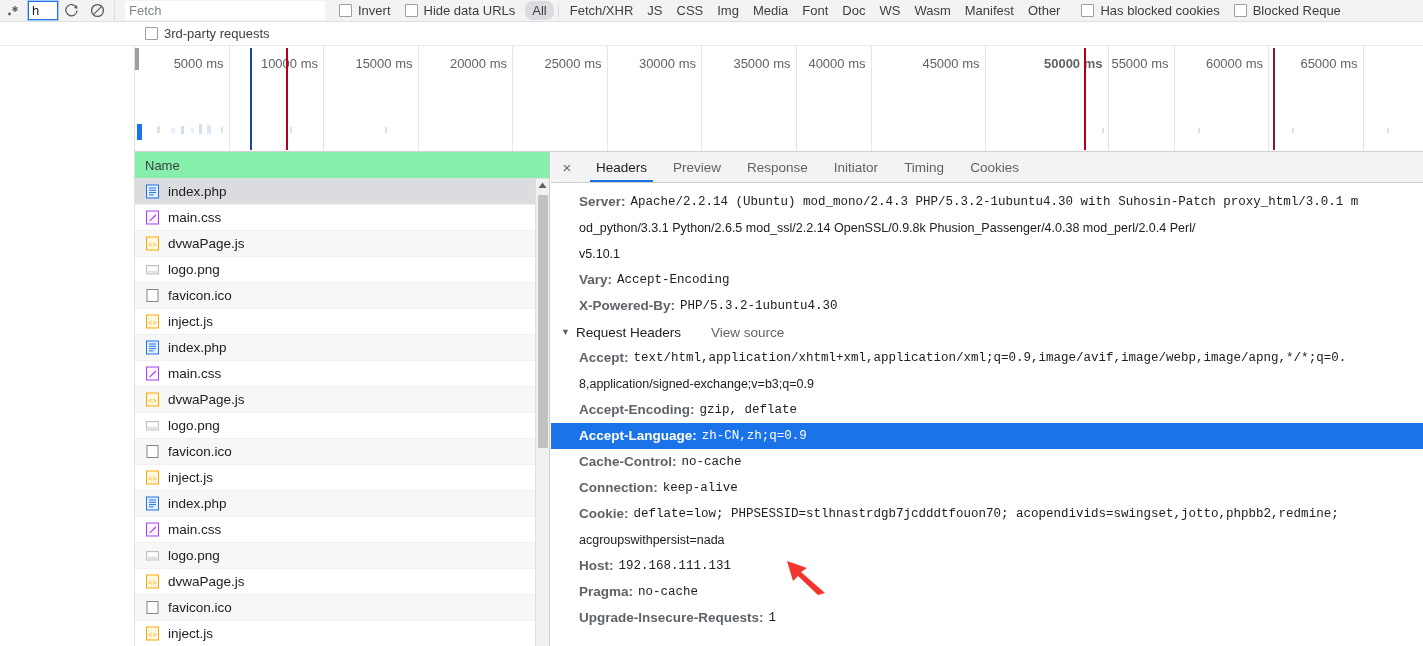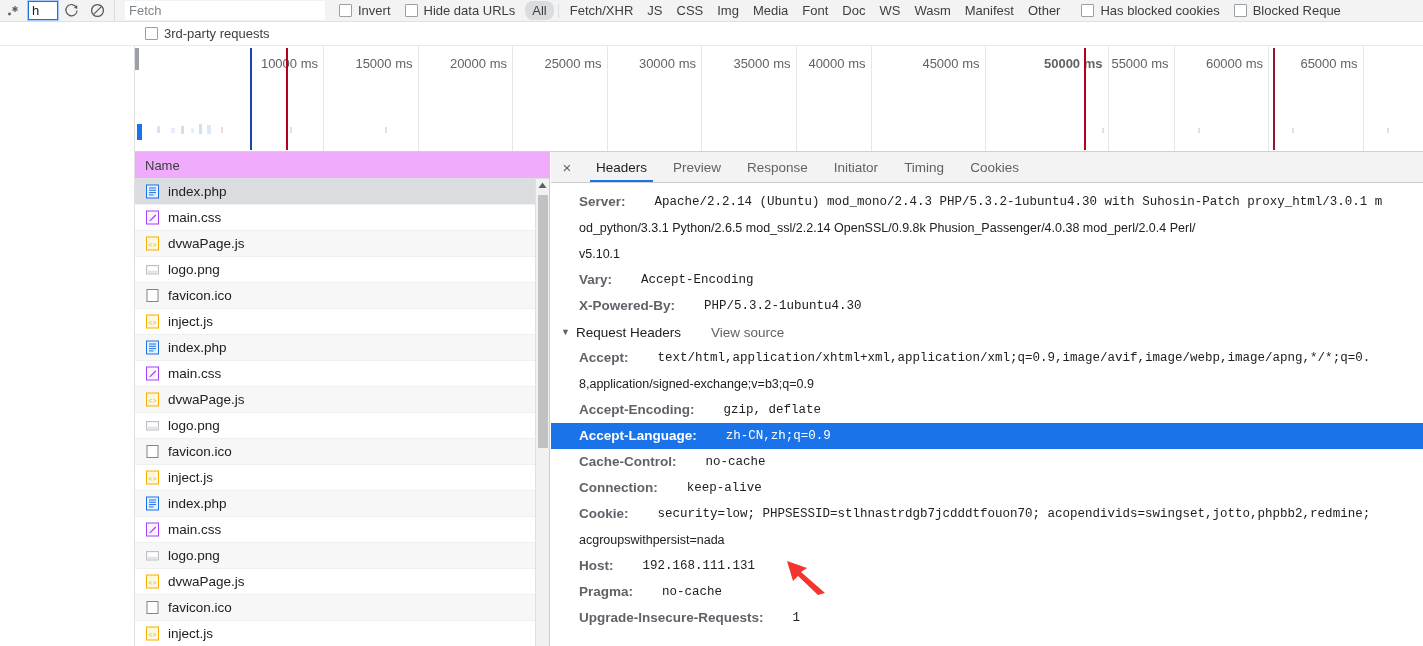--- a/index.html
+++ b/index.html
@@ -99,21 +99,21 @@
     position: absolute; top: 2px; width: 4px; height: 22px; background: #9aa0a6;
   }
 
   
   .reqlist {
     position: absolute; top: 152px; left: 135px; width: 415px; bottom: 0;
     background: #ffffff; border-right: 1px solid #cdcdcd;
     overflow: hidden;
   }
   .listhead {
-    height: 27px; border-bottom: 1px solid #e0e0e0; background: #f0abfc;
+    height: 27px; border-bottom: 1px solid #e0e0e0; background: #86efac;
     display: flex; align-items: center;
   }
   .listhead .col { font-size: 13px; color: #3c4043; padding-left: 10px; }
   .rows { position: relative; }
   .row {
     height: 26px; display: flex; align-items: center;
     padding-left: 10px; gap: 8px;
     border-bottom: 1px solid #f0f0f0;
   }
   .row.odd { background: #f7f7f7; }
@@ -170,21 +170,20 @@
 
   .hdrbody {
     position: absolute; top: 31px; left: 0; right: 0; bottom: 0;
     overflow: hidden; padding-top: 6px;
   }
   .hline {
     padding: 0 0 0 28px; min-height: 26px;
     display: flex; align-items: flex-start;
     font-size: 13.5px; line-height: 26px;
     white-space: nowrap;
-    gap: 24px;
   }
   .hkey {
     color: #5f6368; font-weight: bold;
     font-family: "Liberation Sans", sans-serif;
     flex: none;
   }
   .hval {
     color: #202124; font-weight: normal;
     font-family: "Liberation Mono", monospace;
     font-size: 12.5px; margin-left: 5px;
@@ -281,20 +280,23 @@
   <div class="filterbar2">
     <div class="cbwrap">
       <span class="cbox"></span>
       <span class="cblabel">3rd-party requests</span>
     </div>
   </div>
 
   <div class="overview">
     <div class="ov-left"></div>
     <div class="ov-track" id="ov-track">
+        <div class="ov-slot" style="left: 0px; width: 94.5px;">
+          <div class="ov-label">5000 ms</div>
+        </div>
         <div class="ov-slot" style="left: 94.5px; width: 94.5px;">
           <div class="ov-label">10000 ms</div>
         </div>
         <div class="ov-slot" style="left: 189px; width: 94.5px;">
           <div class="ov-label">15000 ms</div>
         </div>
         <div class="ov-slot" style="left: 283.5px; width: 94.5px;">
           <div class="ov-label">20000 ms</div>
         </div>
         <div class="ov-slot" style="left: 378px; width: 94.5px;">
@@ -555,21 +557,21 @@
         <div class="hline">
           <span class="hkey">Cache-Control:</span>
           <span class="hval">no-cache</span>
         </div>
         <div class="hline">
           <span class="hkey">Connection:</span>
           <span class="hval">keep-alive</span>
         </div>
         <div class="hline">
           <span class="hkey">Cookie:</span>
-          <span class="hval">security=low; PHPSESSID=stlhnastrdgb7jcdddtfouon70; acopendivids=swingset,jotto,phpbb2,redmine;</span>
+          <span class="hval">deflate=low; PHPSESSID=stlhnastrdgb7jcdddtfouon70; acopendivids=swingset,jotto,phpbb2,redmine;</span>
         </div>
         <div class="hcont">acgroupswithpersist=nada</div>
         <div class="hline">
           <span class="hkey">Host:</span>
           <span class="hval">192.168.111.131</span>
         </div>
         <div class="hline">
           <span class="hkey">Pragma:</span>
           <span class="hval">no-cache</span>
         </div>

